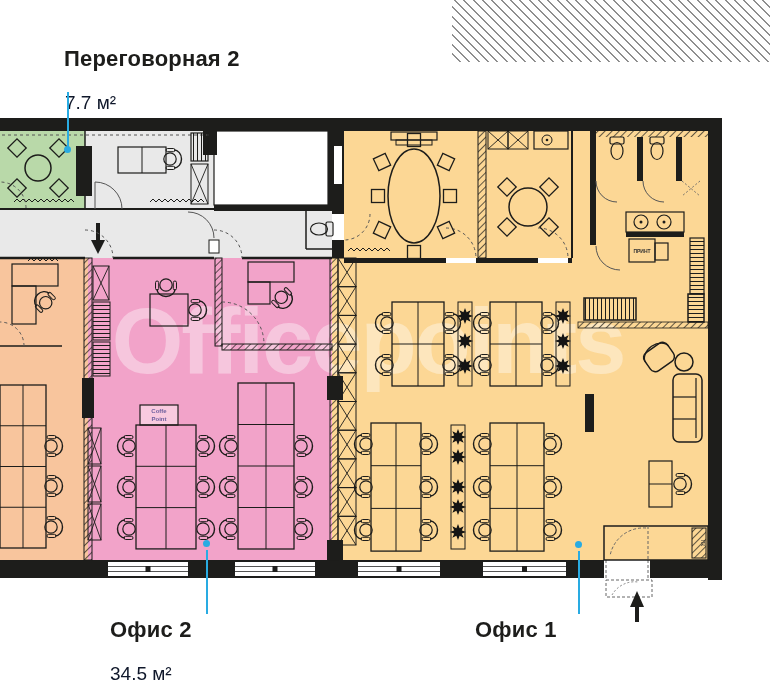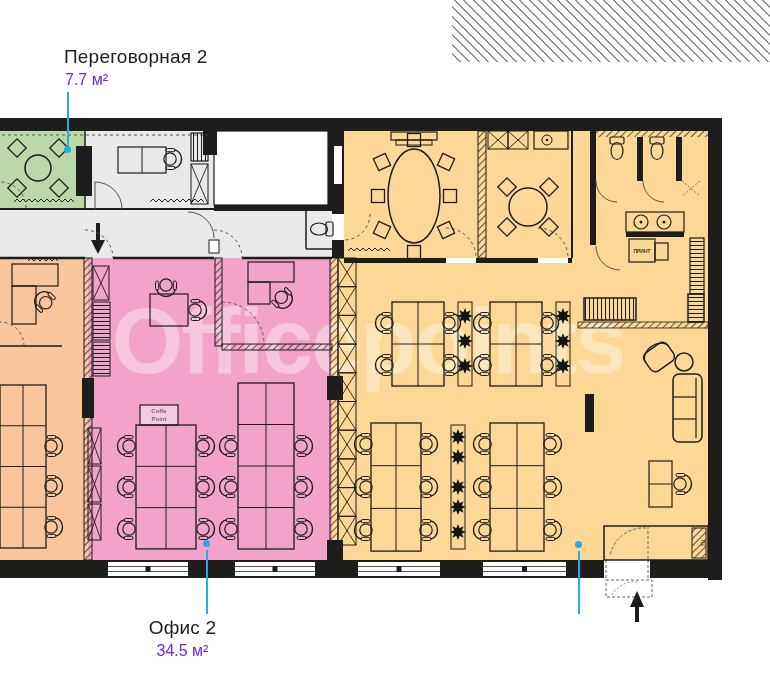--- a/index.html
+++ b/index.html
@@ -2,23 +2,23 @@
 <html style="--leader: #29abe2;"><head>
 <meta charset="utf-8">
 <style>
   html,body{margin:0;padding:0;background:#fff}
   .canvas{position:relative;width:770px;height:689px;background:#fff;overflow:hidden;
           font-family:"Liberation Sans",sans-serif}
   .hatch-band{position:absolute;left:452px;top:0;width:318px;height:62px;
           background:repeating-linear-gradient(45deg,#fff 0 5.2px,#8f8f8f 5.2px 6.6px)}
   #plan{position:absolute;left:0;top:0}
   .label{position:absolute;color:#1d1d1b}
-  .label .t{font-weight:400;font-size:19px;letter-spacing:.2px}
-  .label .a{font-size:16px;color:#6d28d9;margin-top:3px}
-  .lbl-center{text-align:center}
+  .label .t{font-weight:700;font-size:22px;letter-spacing:.2px}
+  .label .a{font-size:19px;color:#0f172a;margin-top:20px}
+  .lbl-center{}
   .label.l-meeting .a{margin-left:1px}
   .leader{position:absolute;width:2px;background:var(--leader,#29abe2)}
   .dot{position:absolute;width:7px;height:7px;border-radius:50%;background:var(--leader,#29abe2)}
   svg text{font-family:"Liberation Sans",sans-serif}
   .coffee{font-size:6px;font-weight:700;fill:#6e5f9e;text-anchor:middle}
   .printer-t{font-size:5px;font-weight:700;fill:#333;text-anchor:middle}
   .entry-t{font-size:5px;fill:#333;text-anchor:middle}
   #wm{font-size:92px;font-weight:700;fill:#ffffff;opacity:.38;letter-spacing:-2px;text-anchor:middle}
 </style>
 </head>
@@ -414,17 +414,18 @@
   <div class="dot" style="left:64px;top:146px"></div>
 
   <div class="label lbl-center" style="left:110px;top:617px;width:145px">
     <div class="t">Офис 2</div>
     <div class="a">34.5 м²</div>
   </div>
   <div class="leader" style="left:206px;top:550px;height:64px"></div>
   <div class="dot" style="left:203px;top:540px"></div>
 
   <div class="label lbl-center" style="left:475px;top:617px;width:145px">
+    <div class="t">Офис 1</div>
   </div>
   <div class="leader" style="left:578px;top:551px;height:63px"></div>
   <div class="dot" style="left:575px;top:541px"></div>
 
 </div>
 
 </body></html>

